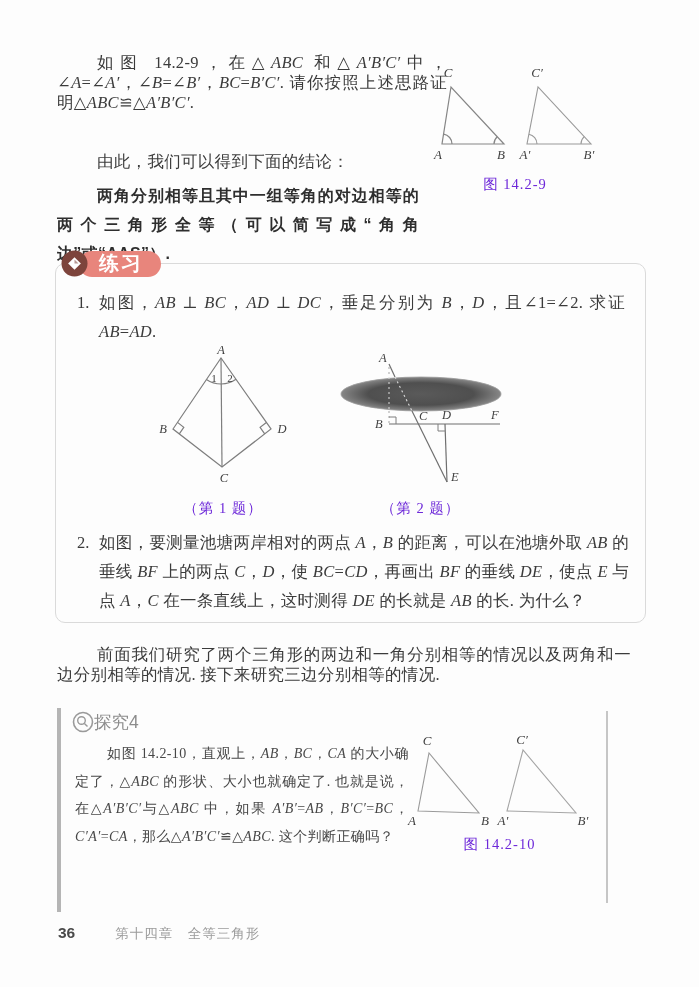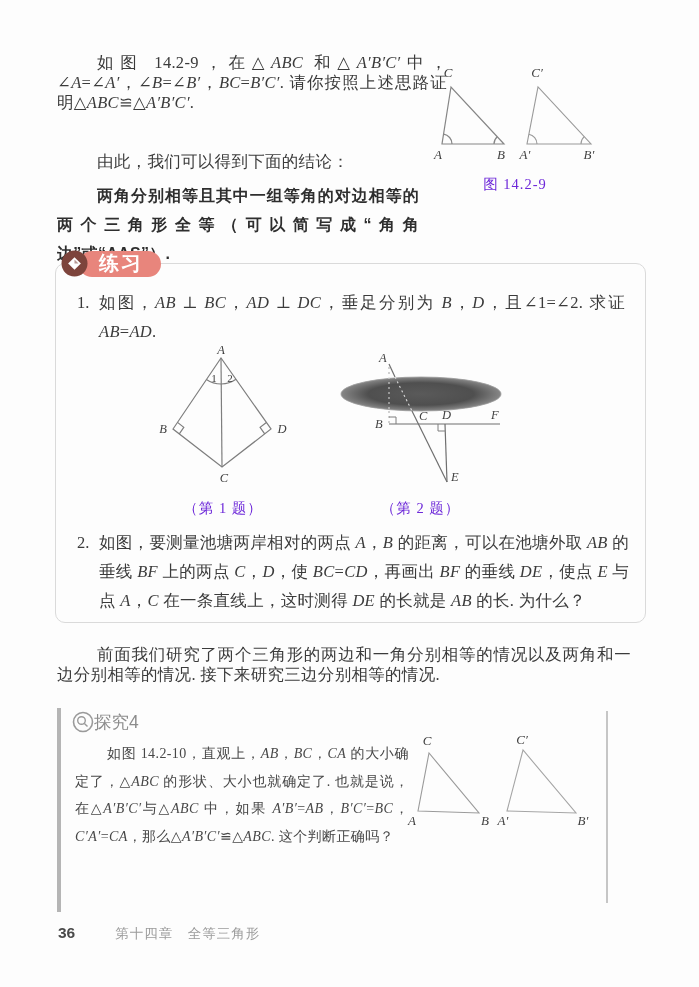--- a/index.html
+++ b/index.html
@@ -180,19 +180,20 @@
     <g stroke="#a5a5a5" stroke-width="1.1" fill="none">
       <path d="M104,78 L173,80 L120,17 Z"></path>
     </g>
     <text x="9" y="92" font-size="13" font-style="italic" text-anchor="middle">A</text>
     <text x="82" y="92" font-size="13" font-style="italic" text-anchor="middle">B</text>
     <text x="24" y="12" font-size="13" font-style="italic" text-anchor="middle">C</text>
     <text x="100" y="92" font-size="13" font-style="italic" text-anchor="middle">A′</text>
     <text x="180" y="92" font-size="13" font-style="italic" text-anchor="middle">B′</text>
     <text x="119" y="11" font-size="13" font-style="italic" text-anchor="middle">C′</text>
   </svg>
+  <div class="caption" style="left:397px; top:835px; width:205px;">图 14.2-10</div>
 
   <div class="footer">
     <span class="pageno">36</span>
     <span class="chapter">第十四章　全等三角形</span>
   </div>
 
 </div>
 
 </body></html>

